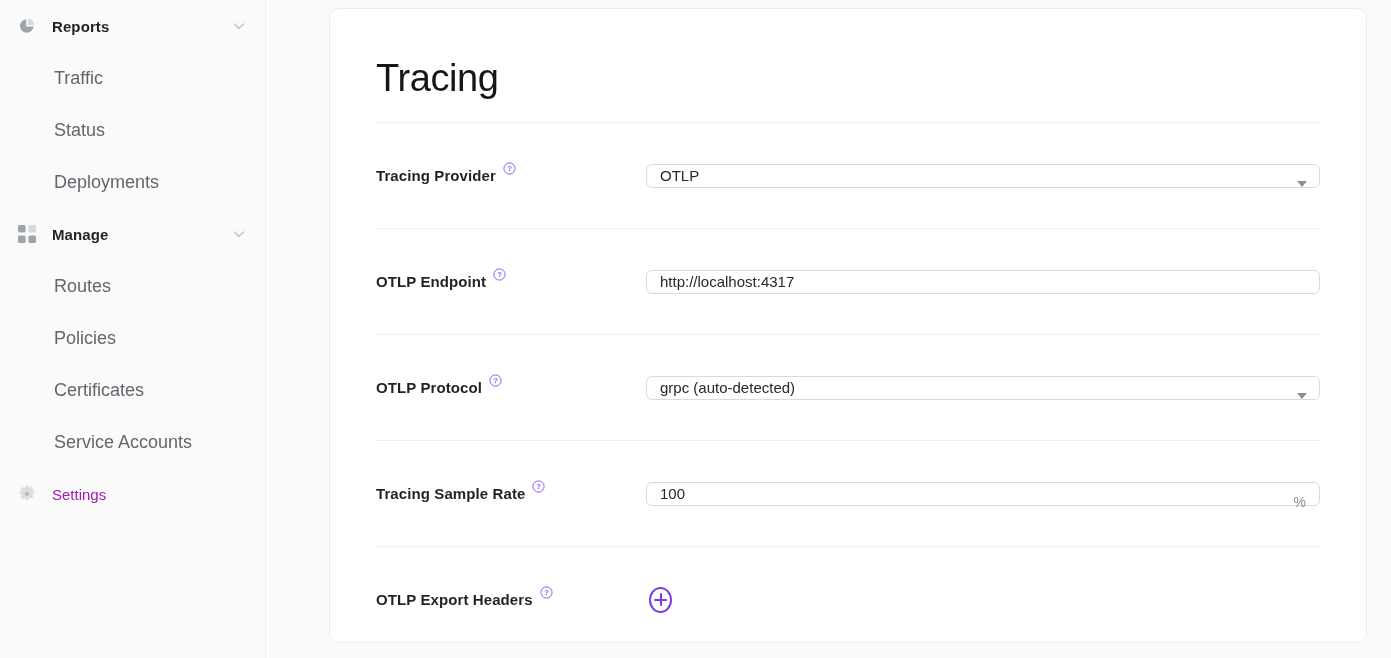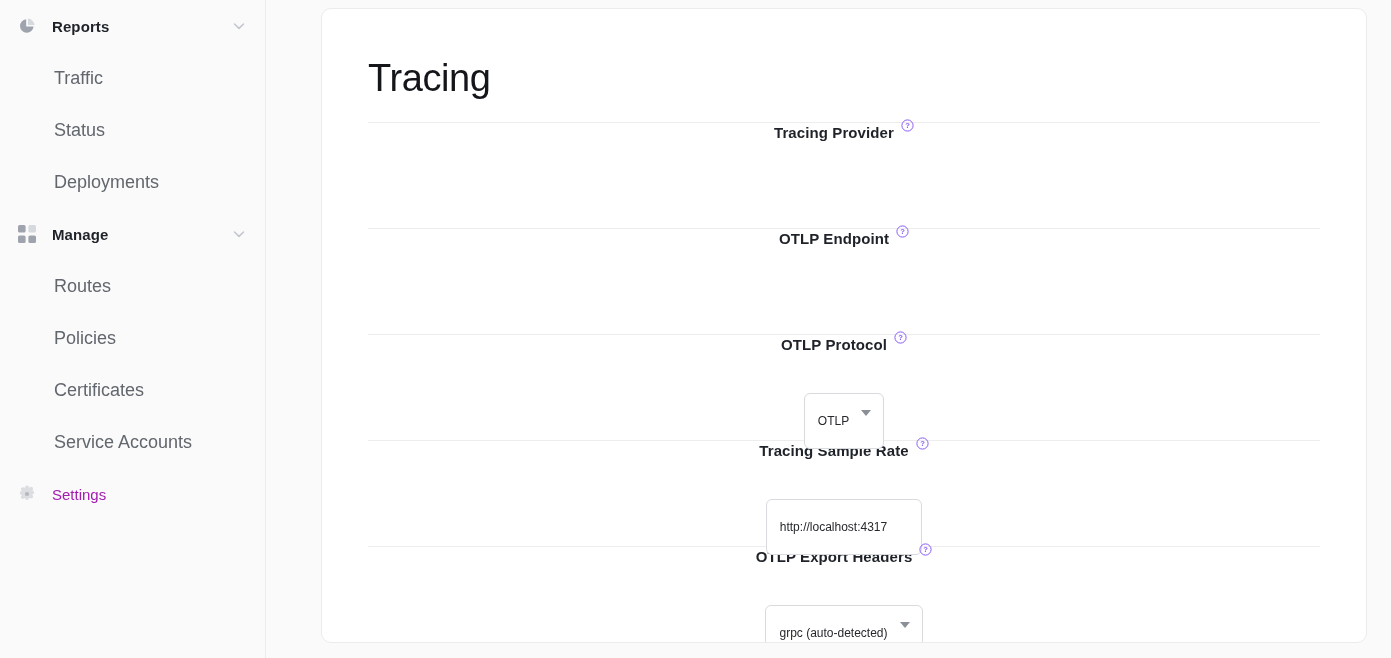--- a/index.html
+++ b/index.html
@@ -2,21 +2,21 @@
 <html><head>
 <meta charset="utf-8">
 <style>
   * { box-sizing: border-box; margin: 0; padding: 0; }
   html, body {
     width: 1391px; height: 658px;
     background: #fafafa;
     font-family: "Liberation Sans", sans-serif;
     overflow: hidden;
   }
-  .app { display: flex; width: 1391px; height: 658px; }
+  .app { display: flex; width: 1391px; height: 658px; gap: 8px; }
 
   
   .sidebar {
     width: 266px; height: 658px;
     background: #fafafa;
     border-right: 1px solid #ececec;
     flex: 0 0 266px;
     padding-top: 0;
     position: relative;
   }
@@ -81,21 +81,20 @@
     letter-spacing: -.4px;
     padding-top: 48px;
     padding-bottom: 22px;
   }
   .hr { height: 1px; background: #ededed; width: 100%; }
 
   .form-row {
     display: flex;
     align-items: center;
     height: 105px;
-    flex-direction: column;
   }
   .form-label {
     flex: 0 0 270px;
     display: flex;
     align-items: flex-start;
     font-size: 15px;
     font-weight: bold;
     color: #1f2329;
     letter-spacing: .1px;
   }
@@ -104,26 +103,26 @@
     margin-left: 7px;
     width: 13px; height: 13px;
     flex: 0 0 13px;
     position: relative;
     top: -5px;
   }
   .form-control { flex: 1 1 auto; max-width: 702px; position: relative; }
 
   .field {
     width: 100%;
-    height: 56px;
+    height: 24px;
     border: 1px solid #d8dade;
     border-radius: 6px;
     background: #fff;
     font-family: "Liberation Sans", sans-serif;
-    font-size: 12px;
+    font-size: 15px;
     color: #26282d;
     padding: 0 34px 0 13px;
     outline: none;
     display: flex;
     align-items: center;
   }
   .field-suffix {
     position: absolute;
     right: 14px; top: 0; height: 40px;
     display: flex; align-items: center;

